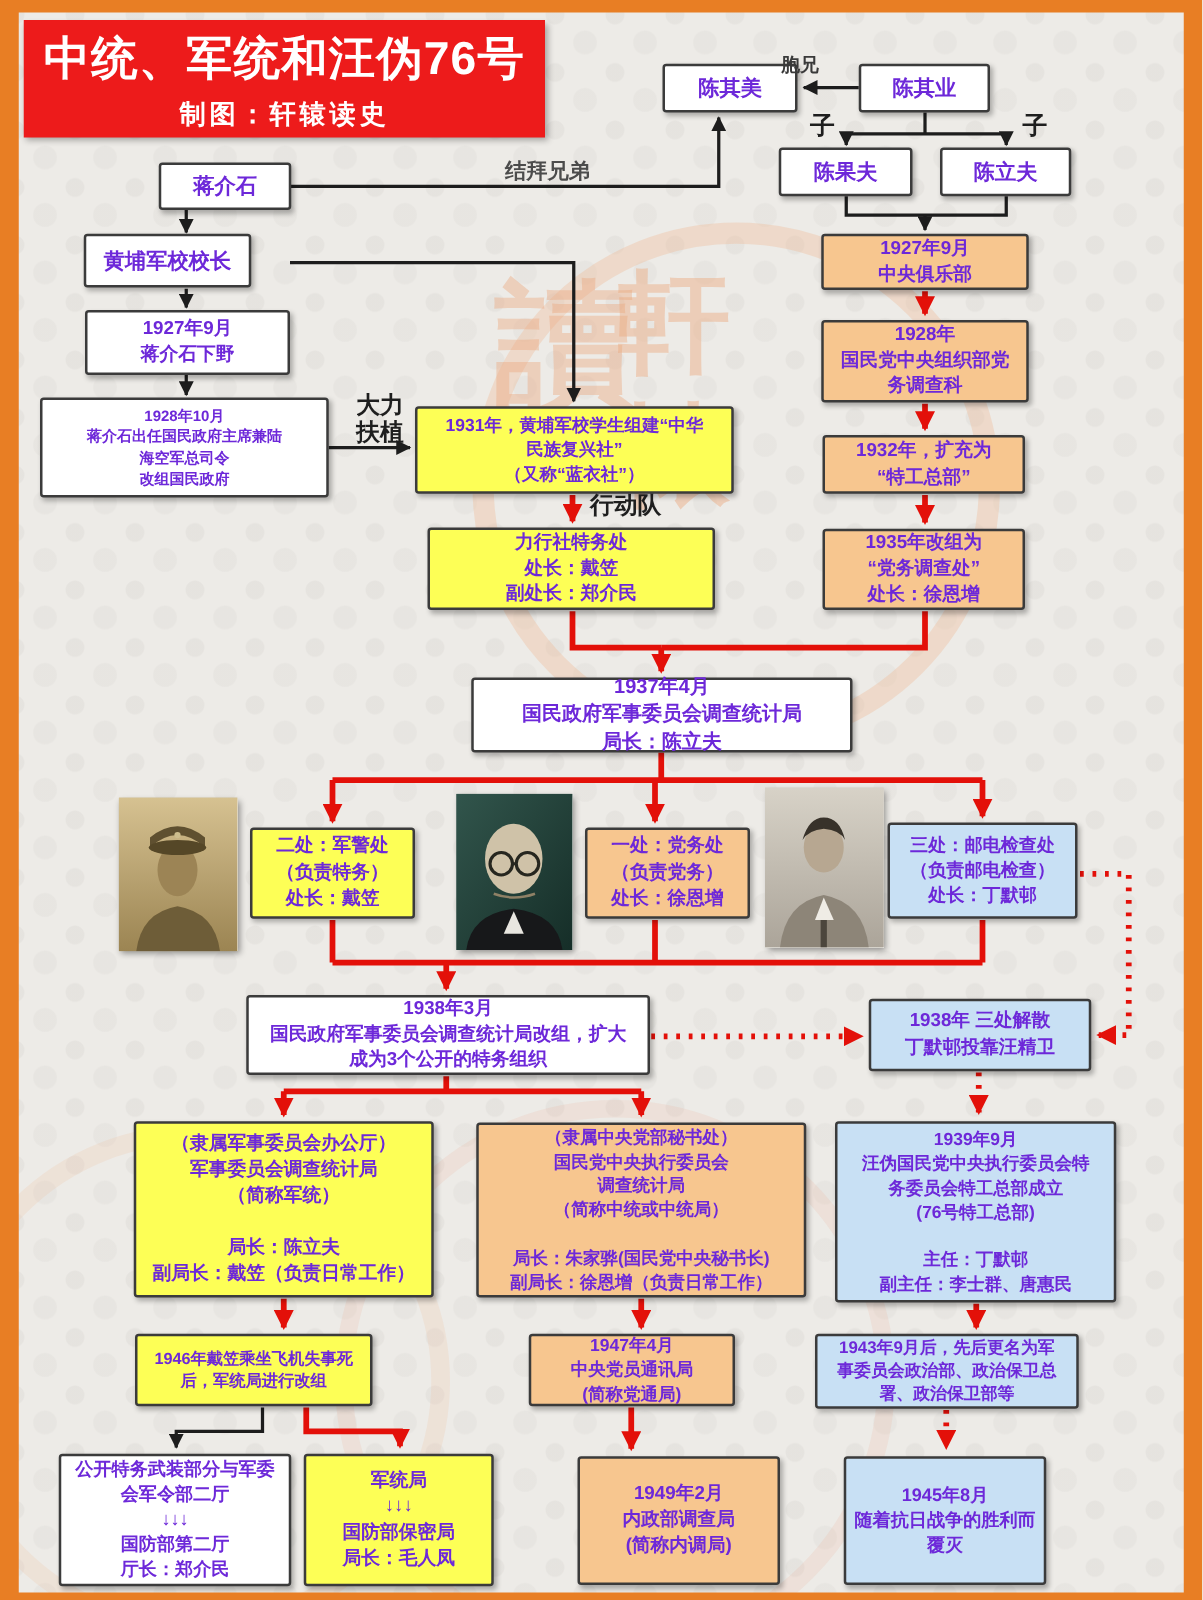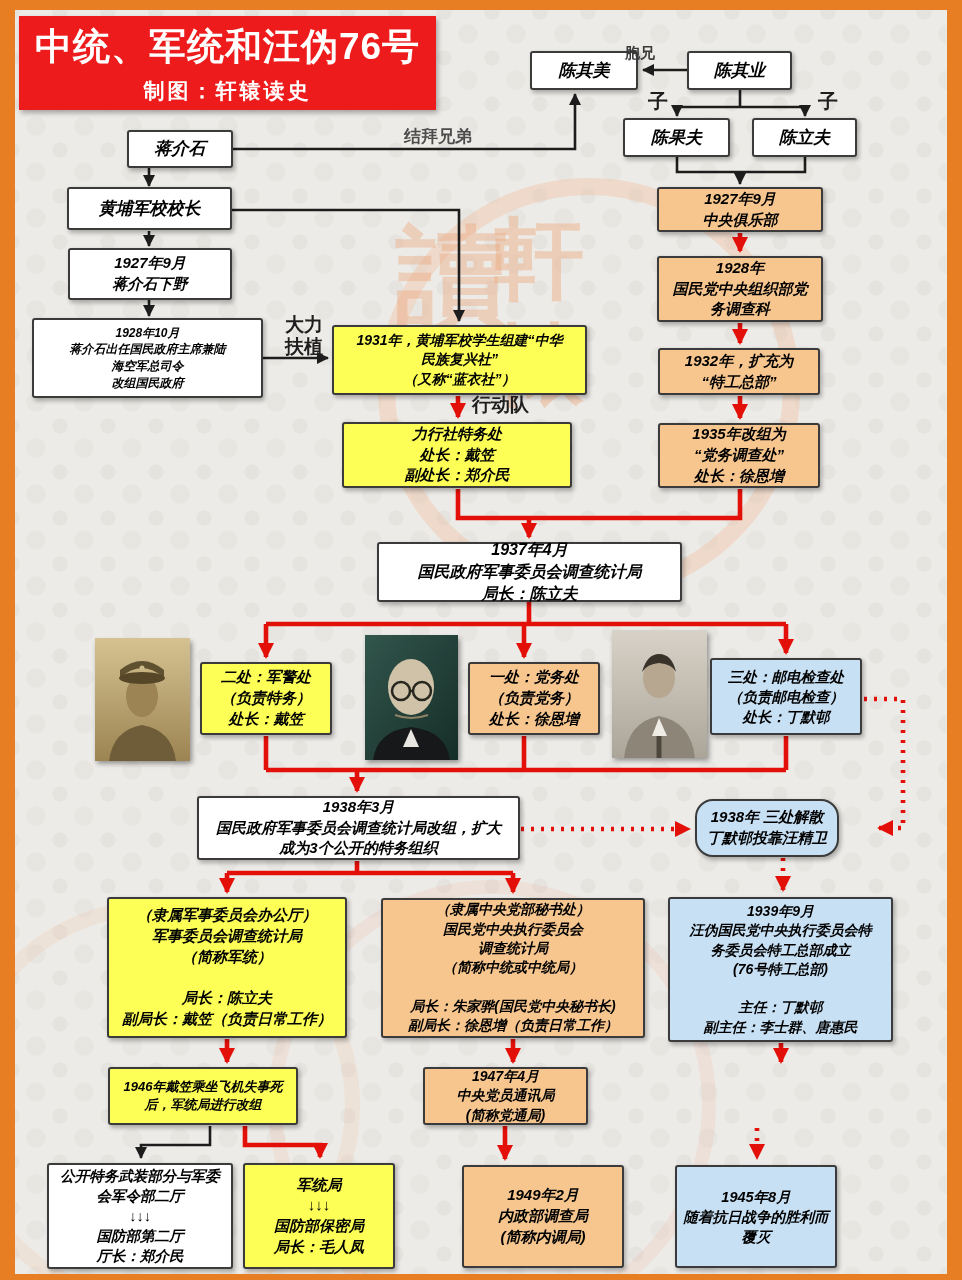--- a/index.html
+++ b/index.html
@@ -16,24 +16,23 @@
   
   .wm-ring{position:absolute;border-radius:50%;z-index:0;}
   .wm-char{position:absolute;z-index:0;font-family:"DejaVu Serif","Liberation Serif",serif;font-weight:bold;color:rgba(234,168,126,.45);line-height:1;}
   
   #wires{position:absolute;left:0;top:0;z-index:1;}
   
   .node{
     position:absolute;box-sizing:border-box;z-index:2;
     border:2.3px solid #3b3b3b;border-radius:3px;background:#ffffff;
     display:flex;align-items:center;justify-content:center;
-    text-align:center;white-space:pre-line;font-weight:bold;color:#000000;
+    text-align:center;white-space:pre-line;font-weight:bold;color:#6d28d9;
     font-size:15px;line-height:1.38;padding:10px 3px;
     box-shadow:2px 2.5px 4px rgba(0,0,0,.28);
-    font-style:italic;
   }
   .yellow{background:#FDFF56;}
   .orange{background:#F7C68F;}
   .blue{background:#C8E0F4;}
   .elabel{position:absolute;z-index:3;font-weight:bold;color:#1e1e1e;white-space:pre-line;text-align:center;line-height:1.15;}
   .title-box{
     position:absolute;left:19px;top:16px;width:417px;height:94px;z-index:4;
     background:#ED1B1B;color:#fff;display:flex;flex-direction:column;
     align-items:center;justify-content:center;gap:5px;box-shadow:2px 3px 5px rgba(0,0,0,.3);
   }
@@ -124,21 +123,21 @@
 
   <div class="elabel" style="left:404px;top:127px;font-size:17px;color:#4c4c4c;">结拜兄弟</div>
   <div class="elabel" style="left:625px;top:44px;font-size:15px;color:#3a3a3a;">胞兄</div>
   <div class="elabel" style="left:648px;top:90px;font-size:20px;">子</div>
   <div class="elabel" style="left:818px;top:90px;font-size:20px;">子</div>
   <div class="elabel" style="left:283px;top:314px;width:42px;font-size:19px;">大力
 扶植</div>
   <div class="elabel" style="left:472px;top:394px;font-size:19px;">行动队</div>
 
   <div class="node" style="left:97px;top:130px;width:106px;height:38px;font-size:17px;margin-left:30px;">蒋介石</div>
-  <div class="node" style="left:67px;top:187px;width:165px;height:43px;font-size:17px;">黄埔军校校长</div>
+  <div class="node" style="left:67px;top:187px;width:134px;height:43px;font-size:17px;">黄埔军校校长</div>
   <div class="node" style="left:68px;top:248px;width:164px;height:52px;">1927年9月
 蒋介石下野</div>
   <div class="node" style="left:32px;top:318px;width:231px;height:80px;font-size:12px;">1928年10月
 蒋介石出任国民政府主席兼陆
 海空军总司令
 改组国民政府</div>
 
   <div class="node" style="left:530px;top:51px;width:108px;height:39px;font-size:17px;">陈其美</div>
   <div class="node" style="left:687px;top:51px;width:105px;height:39px;font-size:17px;">陈其业</div>
   <div class="node" style="left:623px;top:118px;width:107px;height:39px;font-size:17px;">陈果夫</div>
@@ -226,21 +225,21 @@
   <div class="node orange" style="left:468px;top:662px;width:132px;height:73px;">一处：党务处
 （负责党务）
 处长：徐恩增</div>
   <div class="node blue" style="left:710px;top:658px;width:152px;height:77px;font-size:14.5px;">三处：邮电检查处
 （负责邮电检查）
 处长：丁默邨</div>
 
   <div class="node" style="left:197px;top:796px;width:323px;height:64px;">1938年3月
 国民政府军事委员会调查统计局改组，扩大
 成为3个公开的特务组织</div>
-  <div class="node blue" style="left:695px;top:799px;width:144px;height:58px;border-radius:18px;">1938年 三处解散
+  <div class="node blue" style="left:695px;top:799px;width:178px;height:58px;">1938年 三处解散
 丁默邨投靠汪精卫</div>
 
   <div class="node yellow" style="left:107px;top:897px;width:240px;height:141px;">（隶属军事委员会办公厅）
 军事委员会调查统计局
 （简称军统）
 
 局长：陈立夫
 副局长：戴笠（负责日常工作）</div>
   <div class="node orange" style="left:381px;top:898px;width:264px;height:140px;font-size:14px;">（隶属中央党部秘书处）
 国民党中央执行委员会
@@ -255,20 +254,23 @@
 (76号特工总部)
 
 主任：丁默邨
 副主任：李士群、唐惠民</div>
 
   <div class="node yellow" style="left:108px;top:1067px;width:190px;height:58px;font-size:13px;">1946年戴笠乘坐飞机失事死
 后，军统局进行改组</div>
   <div class="node orange" style="left:423px;top:1067px;width:165px;height:58px;font-size:14px;">1947年4月
 中央党员通讯局
 (简称党通局)</div>
+  <div class="node blue" style="left:652px;top:1067px;width:211px;height:60px;font-size:13.5px;">1943年9月后，先后更名为军
+事委员会政治部、政治保卫总
+署、政治保卫部等</div>
 
   <div class="node" style="left:47px;top:1163px;width:186px;height:106px;font-size:14.5px;">公开特务武装部分与军委
 会军令部二厅
 ↓↓↓
 国防部第二厅
 厅长：郑介民</div>
   <div class="node yellow" style="left:243px;top:1163px;width:152px;height:106px;">军统局
 ↓↓↓
 国防部保密局
 局长：毛人凤</div>

